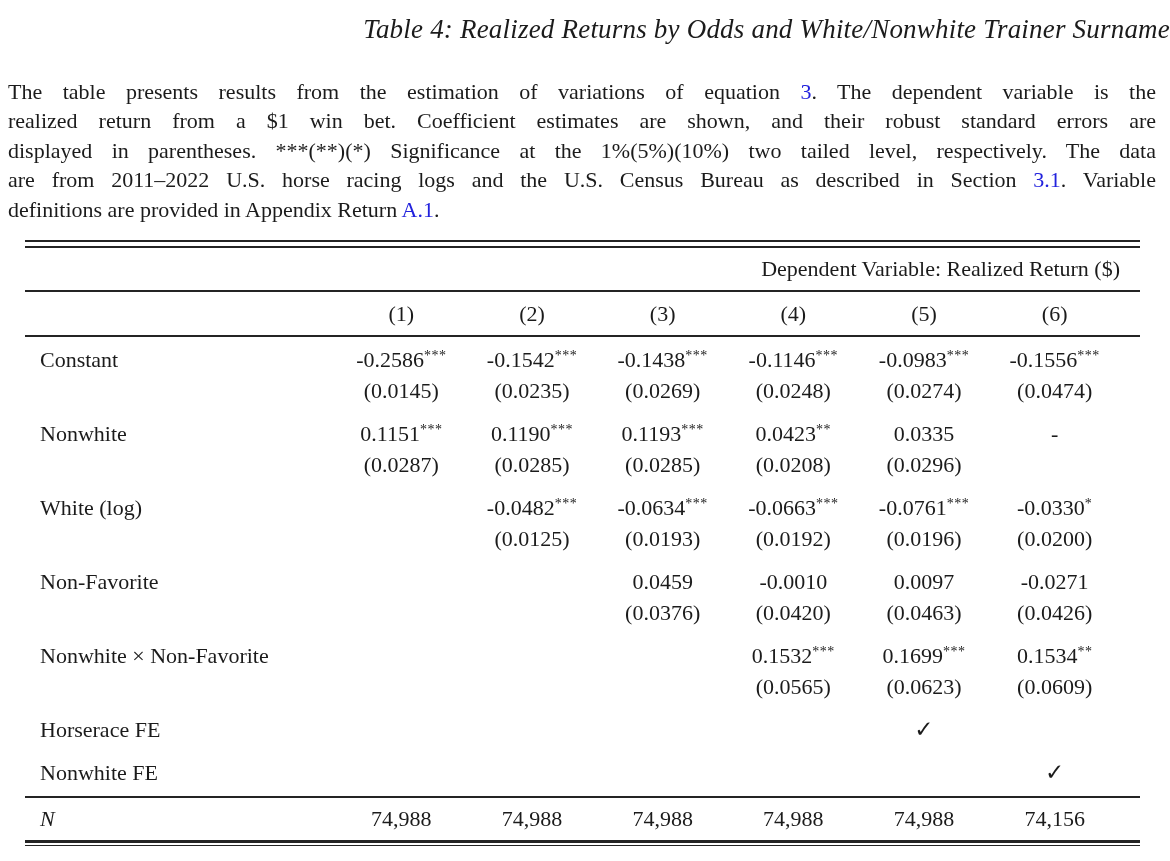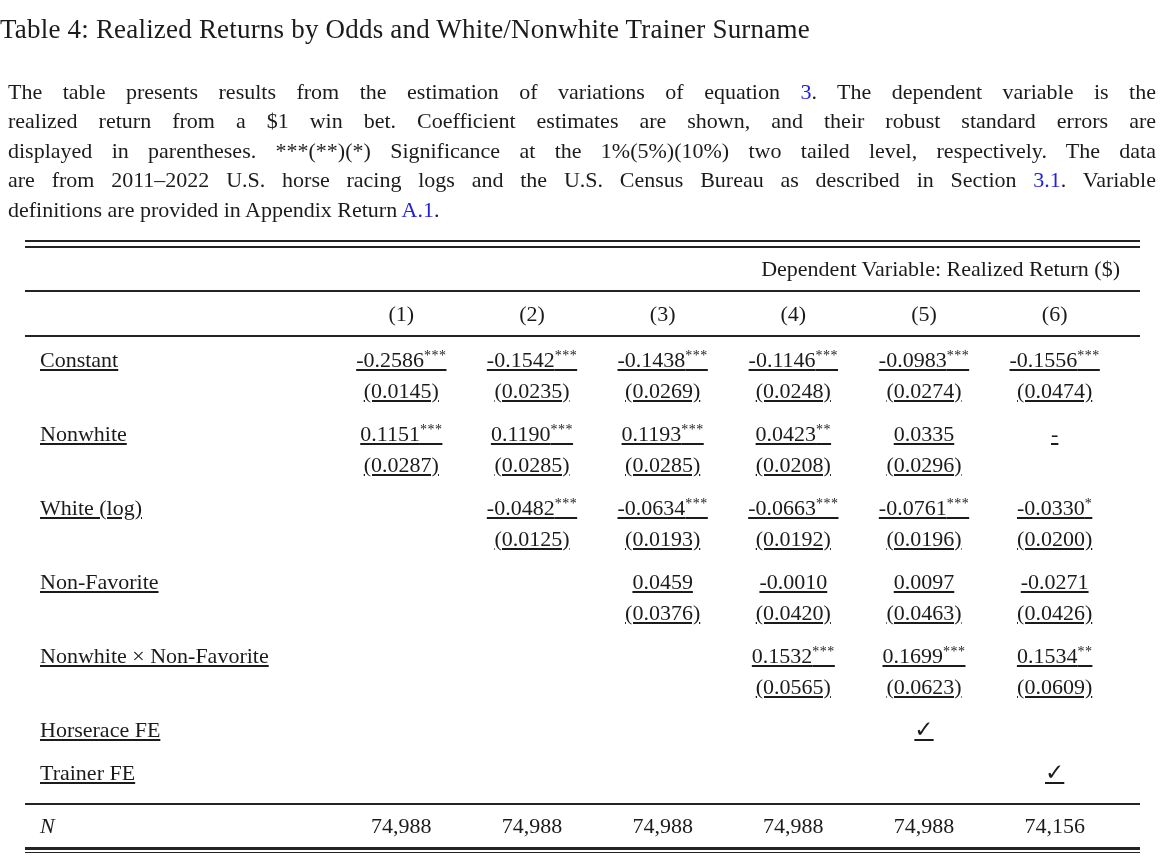--- a/index.html
+++ b/index.html
@@ -8,22 +8,23 @@
     width: 1170px; height: 861px;
     position: relative;
     font-family: "Liberation Serif", "DejaVu Serif", serif;
     color: var(--text, #1b1b1b);
     overflow: hidden;
   }
   a.link { color: var(--link, #2222dd); text-decoration: none; cursor: pointer; }
 
   .title {
     position: absolute; top: 14px; left: 0; width: 100%;
-    text-align: left; font-size: 27px; font-weight: normal;
+    text-align: right; font-size: 27px; font-weight: normal;
     letter-spacing: 0.2px;
+    font-style: italic;
   }
 
   .caption {
     position: absolute; top: 77px; left: 8px; width: 1148px;
     font-size: 22px; line-height: 29.4px;
   }
   .cap-line { white-space: normal; }
   .cap-line.just { text-align: justify; text-align-last: justify; text-justify: inter-word; }
 
   .tablewrap { position: absolute; top: 240px; left: 25px; width: 1115px; }
@@ -44,21 +45,21 @@
   }
   .span-row { display: grid; grid-template-columns: 311px 1fr; align-items: center; height: 42px; padding-right: 20px; font-size: 22px; }
   .span-cell { text-align: right; }
   .colhead-row { height: 43px; }
   .n-row { height: 42px; }
 
   .rlabel { text-align: left; padding-left: 15px; white-space: nowrap; }
   .rlabel.italic { font-style: italic; }
   .tcell { text-align: center; white-space: nowrap; }
 
-  .tbody { padding-top: 7px; padding-bottom: 15px; text-decoration: underline; }
+  .tbody { padding-top: 7px; padding-bottom: 8px; }
   .rgroup { margin-bottom: 12px; }
   .rgroup:last-child { margin-bottom: 0; }
 
   sup.stars { font-size: 14px; vertical-align: 7px; line-height: 0; letter-spacing: 0.5px; }
   .check { font-size: 23px; }
 </style>
 </head>
 <body>
 
 <h1 class="title">Table 4: Realized Returns by Odds and White/Nonwhite Trainer Surname</h1>
@@ -201,21 +202,21 @@
           <div class="tcell"></div>
           <div class="tcell"></div>
           <div class="tcell"></div>
           <div class="tcell"></div>
           <div class="tcell"><span class="check">✓</span></div>
           <div class="tcell"></div>
         </div>
       </div>
       <div class="rgroup">
         <div class="trow fe-line">
-          <div class="rlabel">Trainer FE</div>
+          <div class="rlabel">Nonwhite FE</div>
           <div class="tcell"></div>
           <div class="tcell"></div>
           <div class="tcell"></div>
           <div class="tcell"></div>
           <div class="tcell"></div>
           <div class="tcell"><span class="check">✓</span></div>
         </div>
       </div>
     </div>
 

